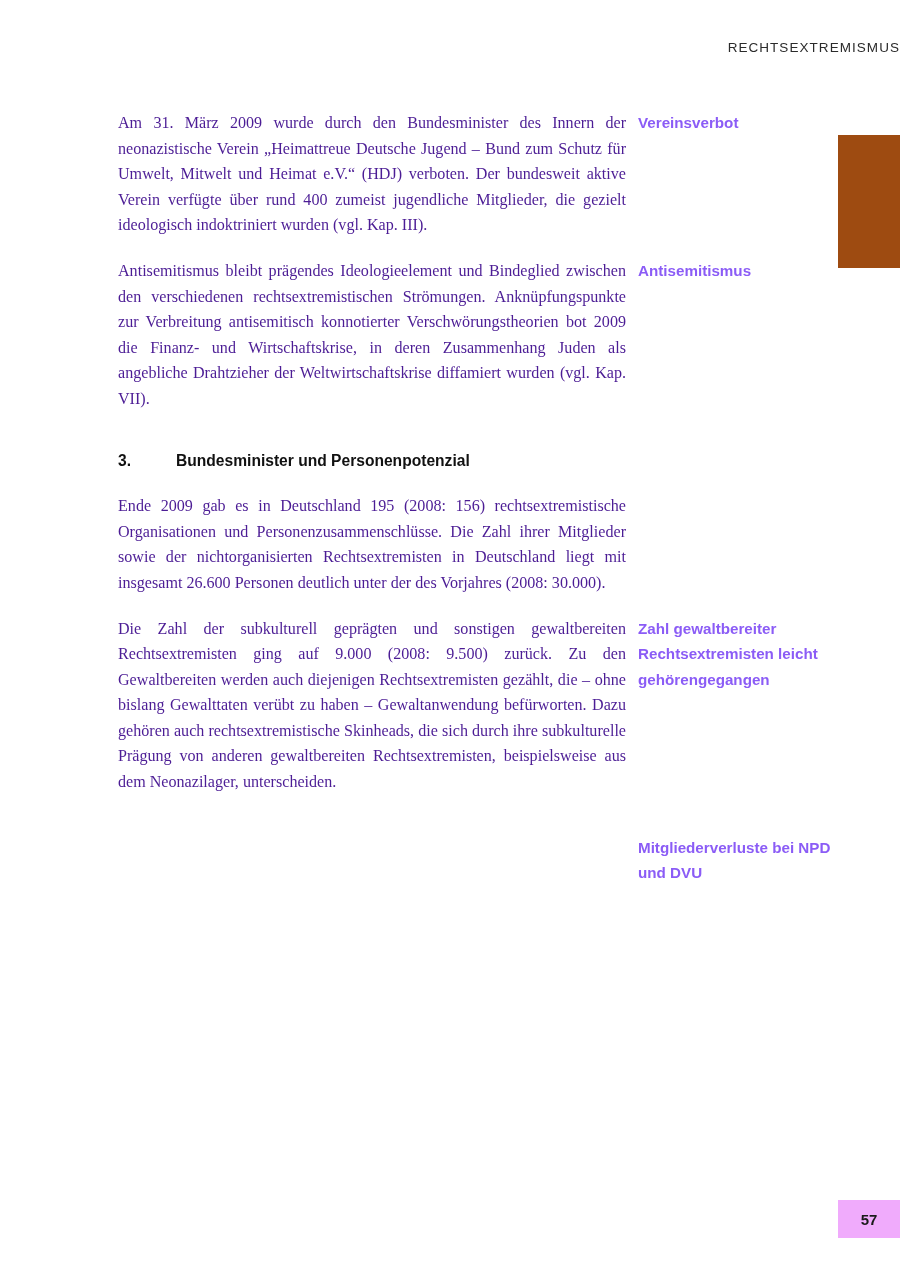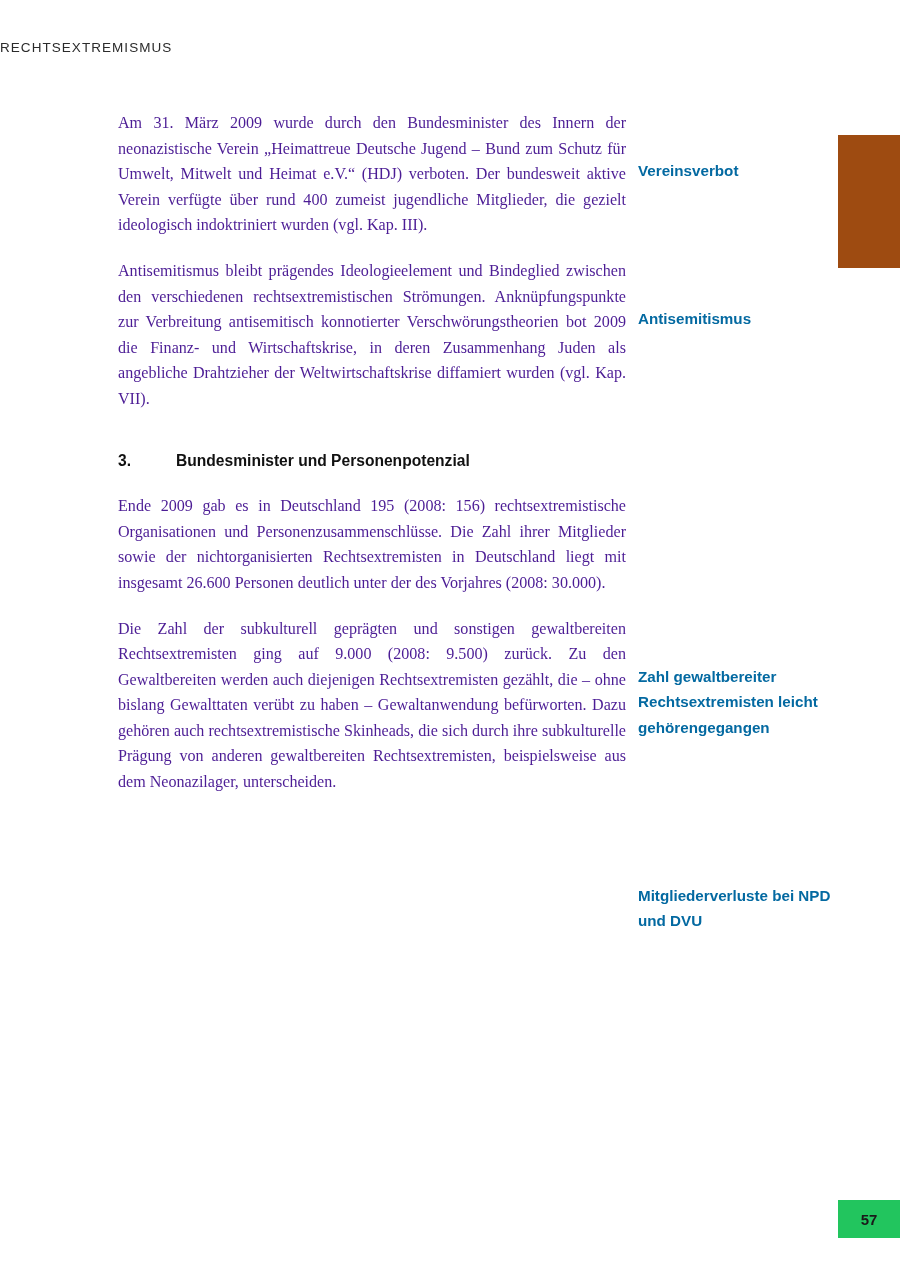--- a/index.html
+++ b/index.html
@@ -23,21 +23,21 @@
     width: 900px;
     height: 1276px;
   }
 
   
   .running-head {
     position: absolute;
     top: 40px;
     left: 0;
     width: 900px;
-    text-align: left;
+    text-align: right;
     font-family: "Liberation Sans", sans-serif;
     font-size: 13.5px;
     letter-spacing: 1.05px;
     color: #2b2b2b;
     font-weight: 400;
   }
 
   
   .thumb-tab {
     position: absolute;
@@ -88,23 +88,22 @@
 
   .note-col {
     position: absolute;
     left: 520px;
     top: 0;
     width: 200px;
     font-family: "Liberation Sans", sans-serif;
     font-weight: bold;
     font-size: 15.2px;
     line-height: 25.6px;
-    color: #0369a1;
+    color: #8b5cf6;
     text-align: left;
-    margin-top: 48px;
   }
   .gap-md { height: 20px; }
   .gap-lg { height: 36px; }
 
   
   .section-head {
     font-family: "Liberation Sans", sans-serif;
     font-weight: bold;
     font-size: 15.6px;
     line-height: 25.6px;
@@ -160,17 +159,17 @@
     <div class="block">
     </div>
     <div class="gap-md"></div>
 
     <div class="block">
       <div class="note-col">Mitgliederverluste bei NPD und DVU</div>
     </div>
 
   </div>
 
-  <div class="folio" style="background: #22c55e;">
+  <div class="folio" style="background: #f0abfc;">
     <span>57</span>
   </div>
 
 </div>
 
 </body></html>

